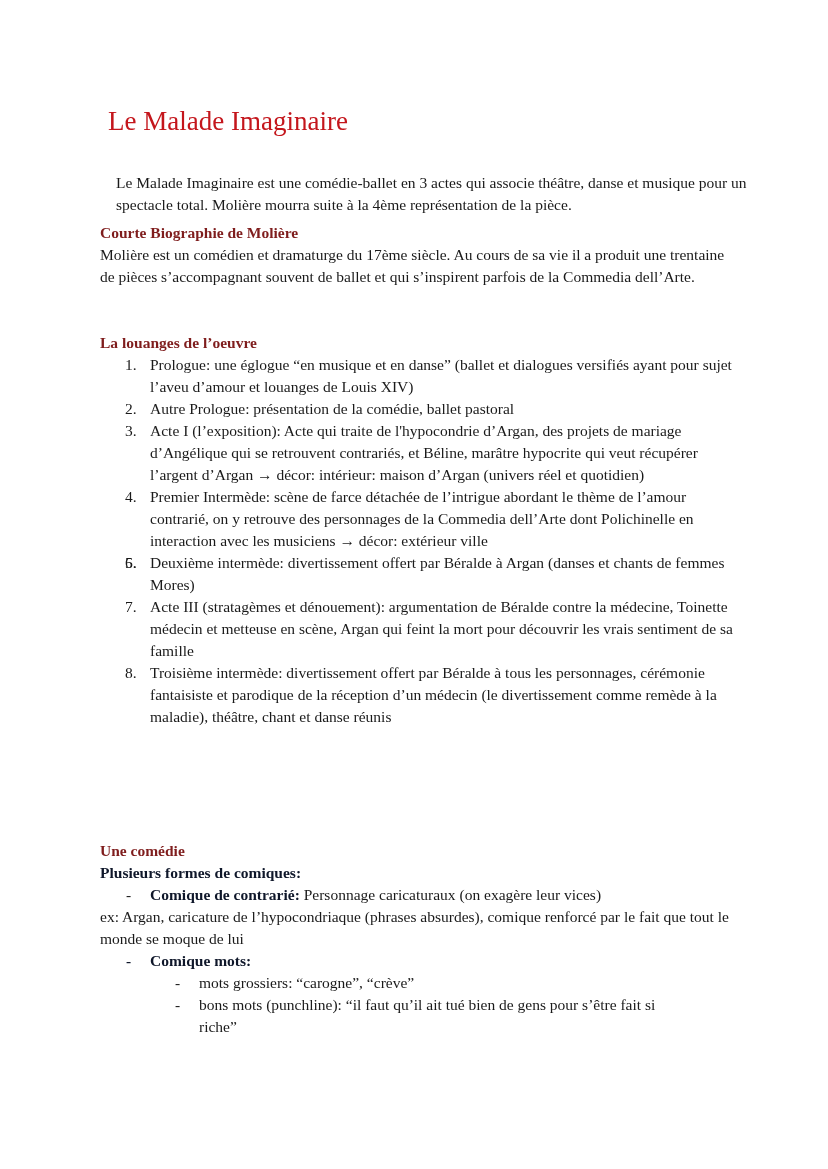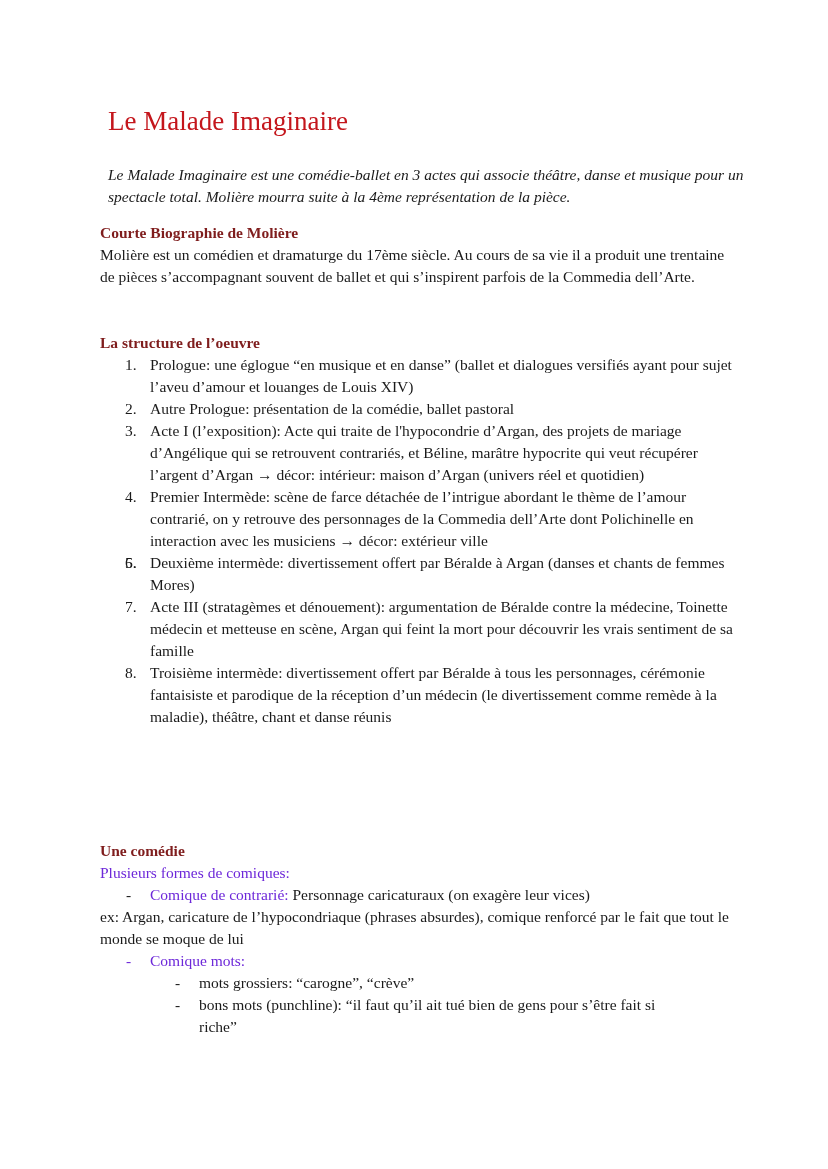--- a/index.html
+++ b/index.html
@@ -31,42 +31,41 @@
       margin: 8px;
       white-space: nowrap;
     }
     .intro {
       position: absolute;
       top: 156px;
       left: 0;
       width: 640px;
       font-size: 15.5px;
       line-height: 22px;
-      font-style: italic;
-      margin: 8px;
+      margin: 16px;
     }
     .section-heading {
       position: absolute;
       left: 0;
       font-size: 15.5px;
       font-weight: bold;
       color: #7f1d1d;
       margin: 0;
       line-height: 22px;
       white-space: nowrap;
     }
     .para {
       position: absolute;
       left: 0;
       width: 640px;
       font-size: 15.5px;
       line-height: 22px;
       margin: 0;
     }
-    .red { color: #6d28d9; }
+    .red { color: #0f172a; font-weight: bold; }
     ol.structure {
       position: absolute;
       top: 354px;
       left: 0;
       width: 640px;
       margin: 0;
       padding: 0;
       list-style: none;
       font-size: 15.5px;
       line-height: 22px;
@@ -102,21 +101,21 @@
 
 <div class="page">
 
   <h1 class="title">Le Malade Imaginaire</h1>
 
   <p class="intro">Le Malade Imaginaire est une comédie-ballet en 3 actes qui associe théâtre, danse et musique pour un spectacle total. Molière mourra suite à la 4ème représentation de la pièce.</p>
 
   <h2 class="section-heading" style="top:222px;">Courte Biographie de Molière</h2>
   <p class="para" style="top:244px;">Molière est un comédien et dramaturge du 17ème siècle. Au cours de sa vie il a produit une trentaine de pièces s’accompagnant souvent de ballet et qui s’inspirent parfois de la Commedia dell’Arte.</p>
 
-  <h2 class="section-heading" style="top:332px;">La structure de l’oeuvre</h2>
+  <h2 class="section-heading" style="top:332px;">La louanges de l’oeuvre</h2>
 
   <ol class="structure">
     <li><span class="num">1.</span><span>Prologue: une églogue “en musique et en danse” (ballet et dialogues versifiés ayant pour sujet l’aveu d’amour et louanges de Louis XIV)</span></li>
     <li><span class="num">2.</span><span>Autre Prologue: présentation de la comédie, ballet pastoral</span></li>
     <li><span class="num">3.</span><span>Acte I (l’exposition): Acte qui traite de l'hypocondrie d’Argan, des projets de mariage d’Angélique qui se retrouvent contrariés, et Béline, marâtre hypocrite qui veut récupérer l’argent d’Argan → décor: intérieur: maison d’Argan (univers réel et quotidien)</span></li>
     <li><span class="num">4.</span><span>Premier Intermède: scène de farce détachée de l’intrigue abordant le thème de l’amour contrarié, on y retrouve des personnages de la Commedia dell’Arte dont Polichinelle en interaction avec les musiciens → décor: extérieur ville</span></li>
     <li><span class="num">5.</span></li>
     <li><span class="num">6.</span><span>Deuxième intermède: divertissement offert par Béralde à Argan (danses et chants de femmes Mores)</span></li>
     <li><span class="num">7.</span><span>Acte III (stratagèmes et dénouement): argumentation de Béralde contre la médecine, Toinette médecin et metteuse en scène, Argan qui feint la mort pour découvrir les vrais sentiment de sa famille</span></li>
     <li><span class="num">8.</span><span>Troisième intermède: divertissement offert par Béralde à tous les personnages, cérémonie fantaisiste et parodique de la réception d’un médecin (le divertissement comme remède à la maladie), théâtre, chant et danse réunis</span></li>

